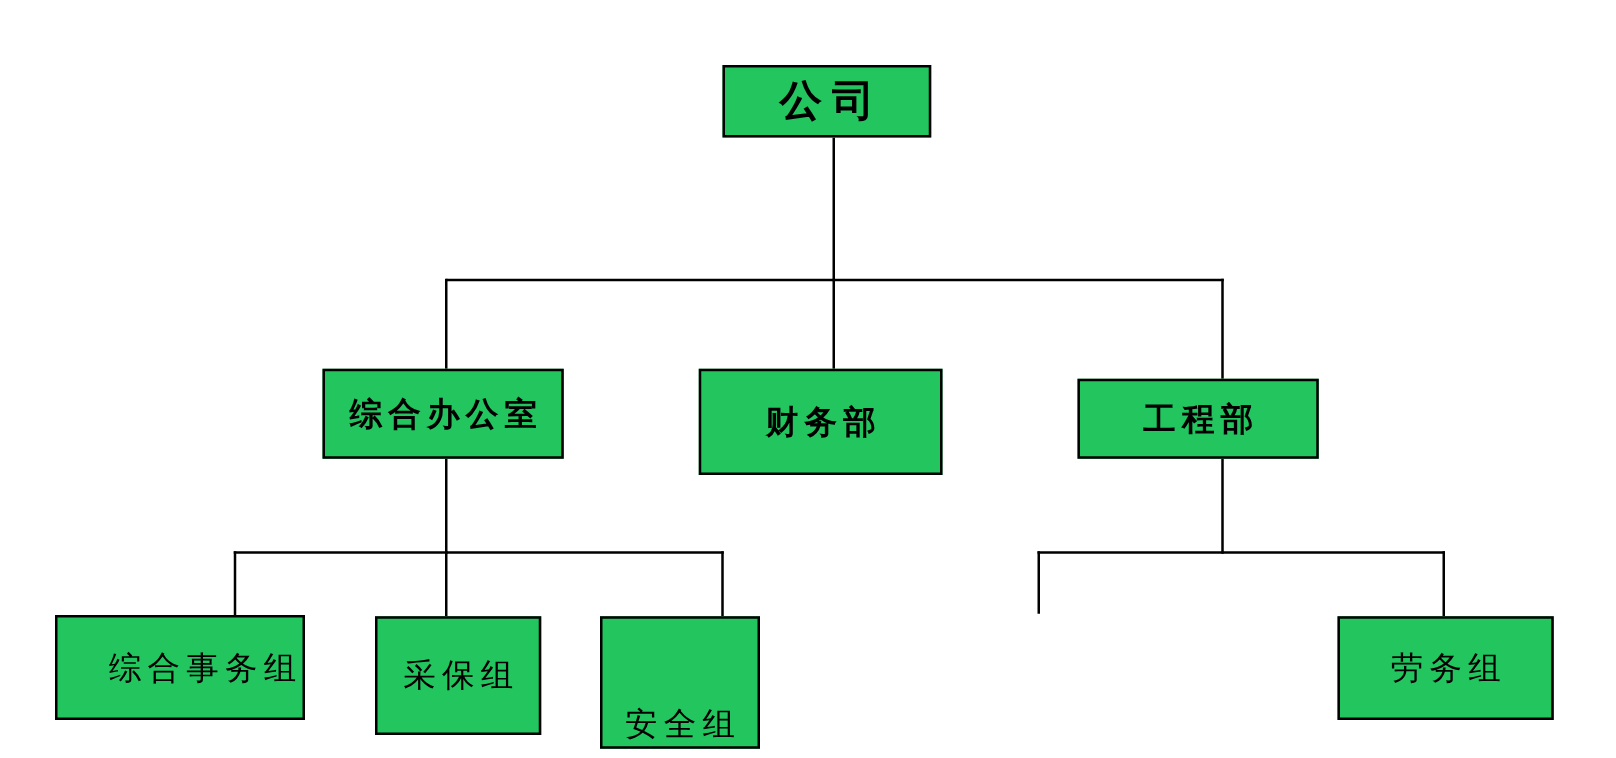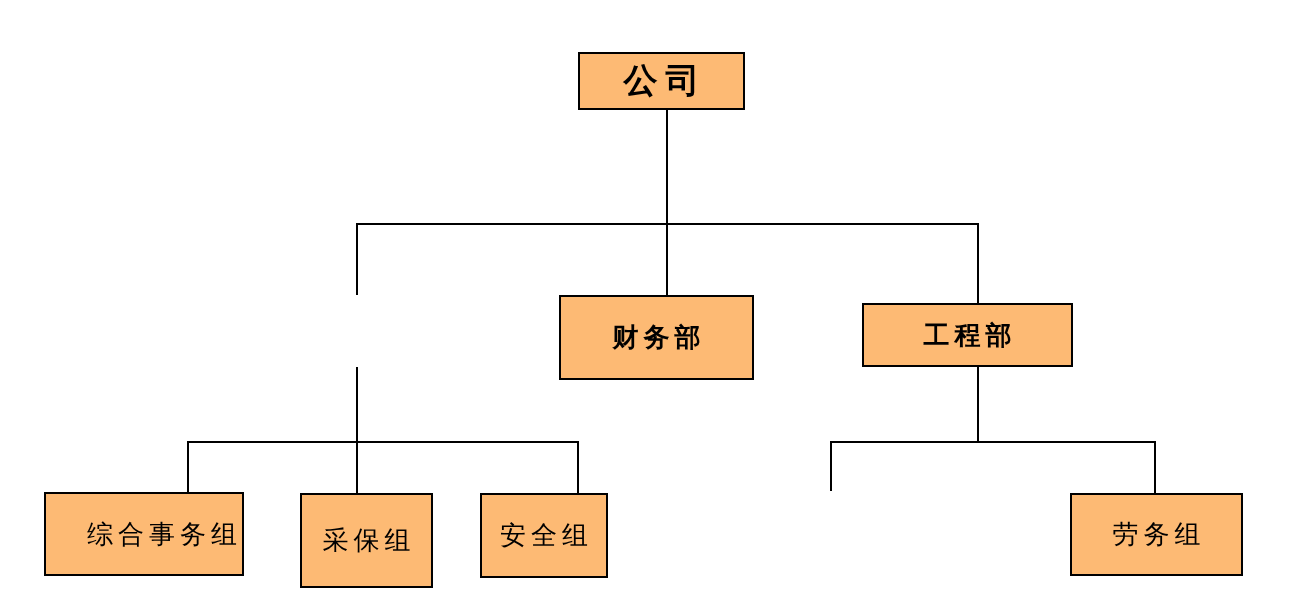--- a/index.html
+++ b/index.html
@@ -13,21 +13,21 @@
     height: 606px;
     background: #ffffff;
     font-family: "Liberation Serif", "DejaVu Serif", serif;
     color: #000000;
     overflow: hidden;
   }
   .node {
     position: absolute;
     box-sizing: border-box;
     border: 2px solid #000000;
-    background: #fdba74;
+    background: #22c55e;
     display: flex;
     align-items: center;
     justify-content: center;
     text-align: center;
     white-space: nowrap;
   }
   .lvl1 {
     font-size: 34px;
     font-weight: bold;
     letter-spacing: 8px;
@@ -47,24 +47,24 @@
   }
   .line {
     position: absolute;
     background: #000000;
   }
 
   
   #box-company        { left: 578px; top:  52px; width: 167px; height: 58px; }
   #box-general-office { left: 258px; top: 295px; width: 193px; height: 72px; }
   #box-finance        { left: 559px; top: 295px; width: 195px; height: 85px; }
-  #box-engineering    { left: 862px; top: 303px; width: 211px; height: 64px; }
+  #box-engineering    { left: 862px; top: 303px; width: 193px; height: 64px; }
   #box-general-affairs{ left:  44px; top: 492px; width: 200px; height: 84px; padding-left: 36px; }
   #box-procurement    { left: 300px; top: 493px; width: 133px; height: 95px; }
-  #box-safety         { left: 480px; top: 493px; width: 128px; height: 85px; }
+  #box-safety         { left: 480px; top: 493px; width: 128px; height: 106px; align-items: flex-end; }
   #box-project        { left: 745px; top: 491px; width: 173px; height: 87px; }
   #box-labor          { left:1070px; top: 493px; width: 173px; height: 83px; }
 
   
   #ln-trunk-v          { left: 666px; top: 110px; width:   2px; height: 115px; }
   #ln-trunk-h          { left: 357px; top: 223px; width: 622px; height:   2px; }
   #ln-drop-office      { left: 356px; top: 223px; width:   2px; height:  72px; }
   #ln-drop-finance     { left: 666px; top: 223px; width:   2px; height:  72px; }
   #ln-drop-engineering { left: 977px; top: 223px; width:   2px; height:  80px; }
   #ln-office-v         { left: 356px; top: 367px; width:   2px; height:  76px; }
@@ -94,20 +94,23 @@
   <div class="line" id="ln-drop-safety"></div>
   <div class="line" id="ln-engineering-v"></div>
   <div class="line" id="ln-engineering-h"></div>
   <div class="line" id="ln-drop-project"></div>
   <div class="line" id="ln-drop-labor"></div>
 
   <div class="node lvl1" id="box-company">
     <span>公司</span>
   </div>
 
+  <div class="node lvl2" id="box-general-office">
+    <span>综合办公室</span>
+  </div>
   <div class="node lvl2" id="box-finance">
     <span>财务部</span>
   </div>
   <div class="node lvl2" id="box-engineering">
     <span>工程部</span>
   </div>
 
   <div class="node lvl3" id="box-general-affairs">
     <span>综合事务组</span>
   </div>

